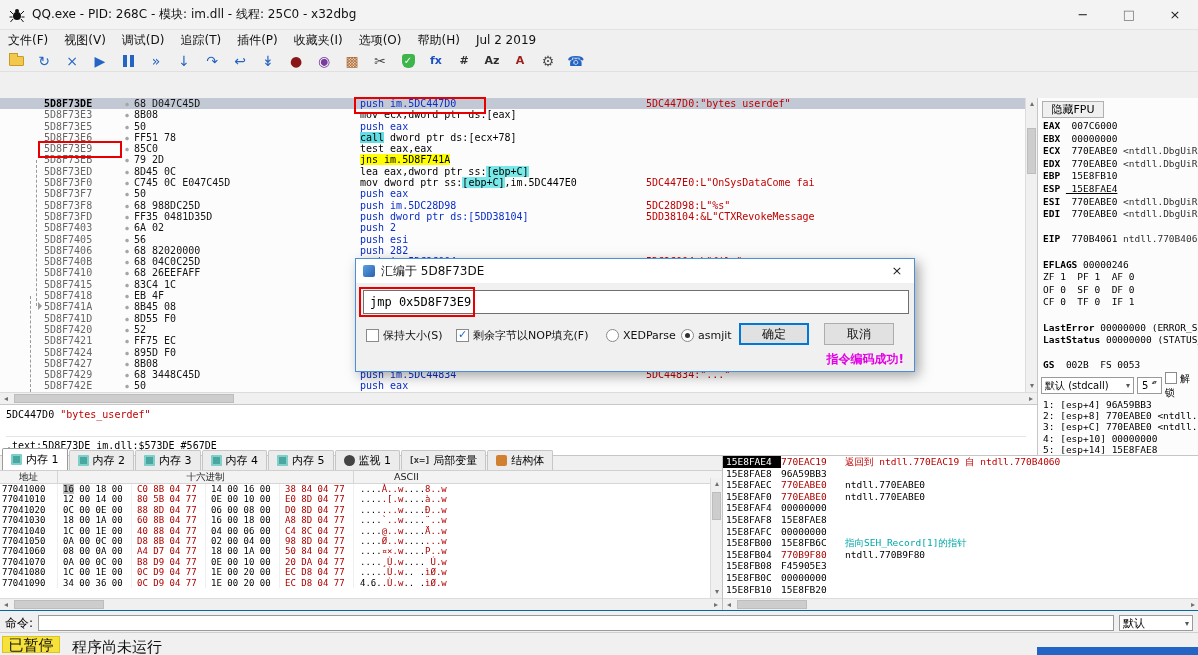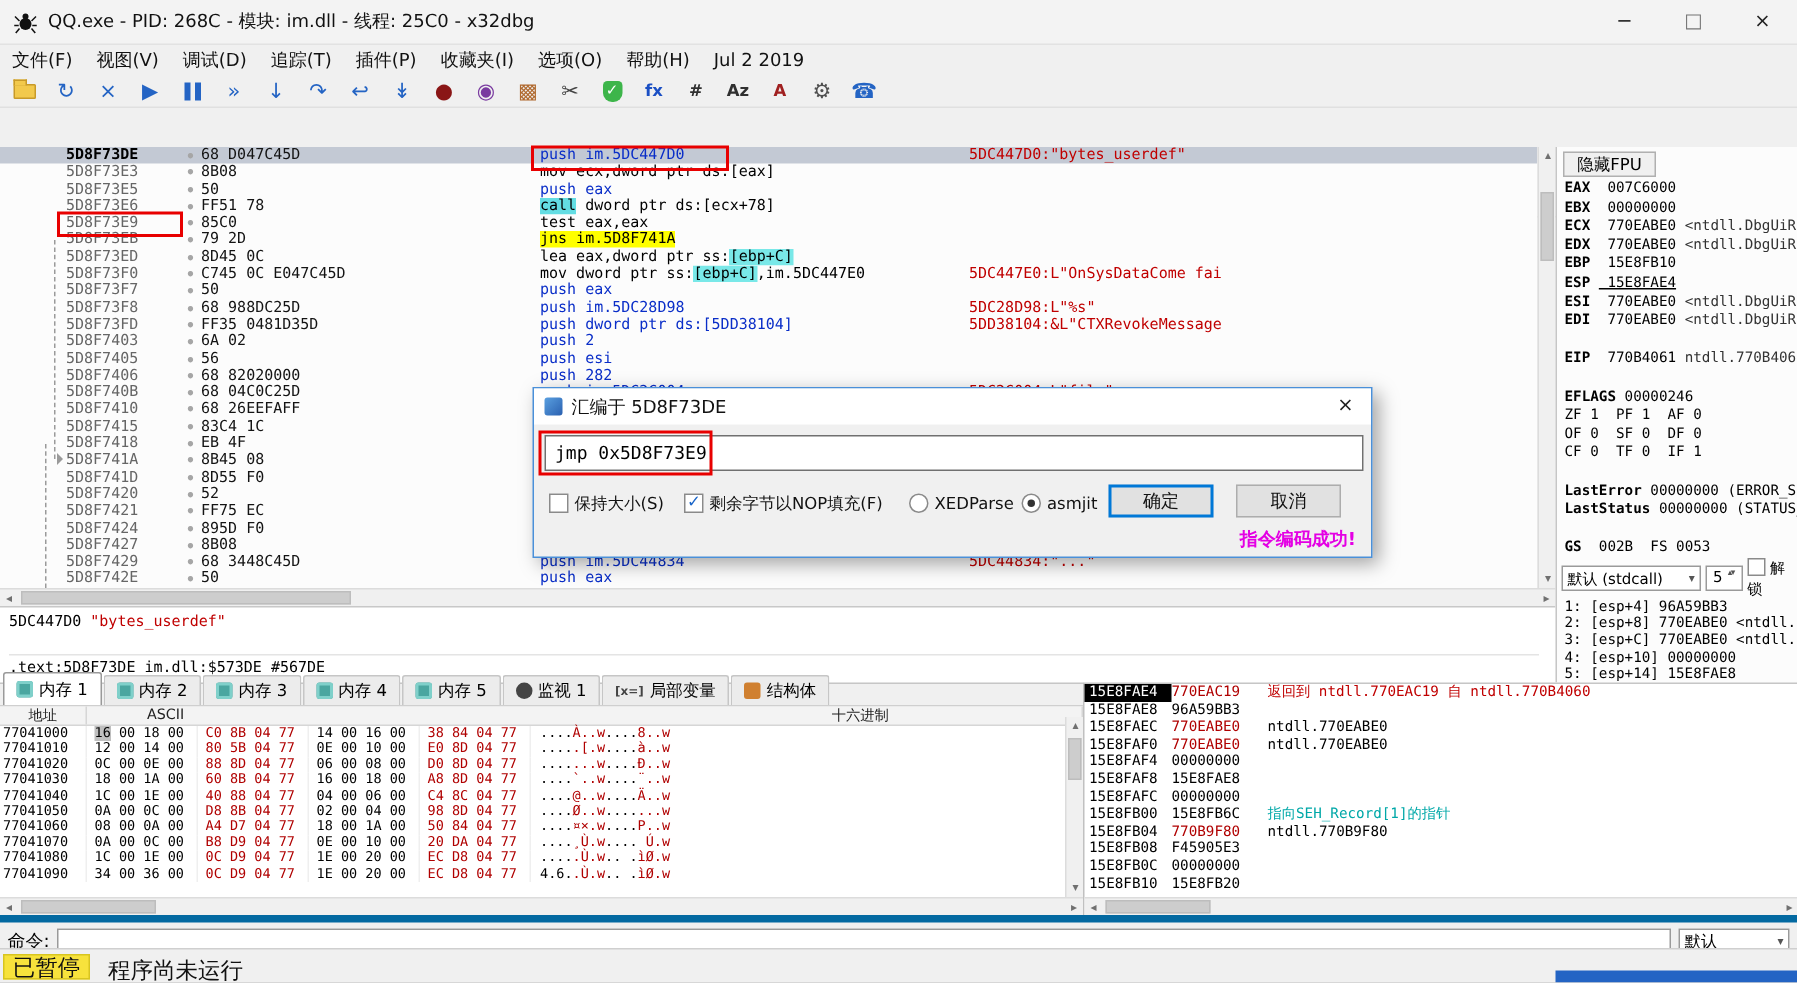--- a/index.html
+++ b/index.html
@@ -103,21 +103,21 @@
   .stackpanel{position:absolute;left:722px;top:455px;width:476px;height:155px;background:#fff;border-top:1px solid #c6c6c6;border-left:1px solid #c0c0c0;}
   .srow{display:flex;height:11.6px;line-height:11.6px;font-family:"DejaVu Sans Mono",monospace;font-size:9.5px;white-space:pre;}
   .s-addr{width:58px;flex:none;padding-left:3px;}
   .s-addr.sel{background:#000;color:#fff;}
   .s-val{width:64px;flex:none;}
   .s-val.vr{color:#b00000;}
   .s-cm{flex:1;overflow:hidden;}
   .s-cm.red{color:#c00000;} .s-cm.cyan{color:#00a8a8;}
 
   
-  .cmdbar{position:absolute;left:0;top:610px;right:0;height:22px;border-top:5px solid #0369a1;display:flex;align-items:center;gap:5px;padding:12px 5px;background:#f0f0f0;}
+  .cmdbar{position:absolute;left:0;top:610px;right:0;height:22px;border-top:1px solid #0369a1;display:flex;align-items:center;gap:5px;padding:12px 5px;background:#f0f0f0;}
   .cmdlabel{font-size:12px;}
   .cmdinput{flex:1;height:16px;border:1px solid #9a9a9a;background:#fff;font-size:11px;padding:0 3px;font-family:"DejaVu Sans Mono",monospace;}
   .cmdcombo{width:74px;font-size:11px;height:16px;}
   .statusbar{position:absolute;left:0;top:632px;right:0;height:23px;border-top:1px solid #cfcfcf;background:#f0f0f0;font-size:15px;}
   .badge{position:absolute;left:2px;top:3px;width:58px;height:17px;background:#f7e23c;border:1px solid #d8c520;text-align:center;line-height:16px;color:#111;}
   .stattext{position:absolute;left:72px;top:5px;color:#111;}
   .bluestrip{position:absolute;right:0;top:14px;width:161px;height:9px;background:#2464c4;}
 
   
   .dialog{position:absolute;left:355px;top:258px;width:560px;height:114px;background:#f0f0f0;border:1px solid #4a90d9;box-shadow:4px 4px 12px rgba(0,0,0,.35);z-index:10;}
@@ -390,22 +390,22 @@
           <span class="mico locals">[x=]</span>
           <span>局部变量</span>
         </span>
         <span class="memtab">
           <span class="mico struct"></span>
           <span>结构体</span>
         </span>
       </div>
     <div class="memhead">
       <span class="mh" style="width:58px;">地址</span>
+      <span class="mh" style="width:296px;">十六进制</span>
       <span class="mh" style="flex:1;border-right:none;text-align:left;padding-left:40px;">ASCII</span>
-      <span class="mh" style="width:296px;">十六进制</span>
     </div>
     <div class="memrows" id="memrows">
         <div class="mrow"><span class="m-addr">77041000</span><span class="m-g k"><span class="selbyte">16</span> 00 18 00</span><span class="m-g r">C0 8B 04 77</span><span class="m-g k">14 00 16 00</span><span class="m-g r">38 84 04 77</span><span class="m-ascii"><span class="k">....</span><span class="r">À..w</span><span class="k">....</span><span class="r">8..w</span></span></div>
         <div class="mrow"><span class="m-addr">77041010</span><span class="m-g k">12 00 14 00</span><span class="m-g r">80 5B 04 77</span><span class="m-g k">0E 00 10 00</span><span class="m-g r">E0 8D 04 77</span><span class="m-ascii"><span class="k">....</span><span class="r">.[.w</span><span class="k">....</span><span class="r">à..w</span></span></div>
         <div class="mrow"><span class="m-addr">77041020</span><span class="m-g k">0C 00 0E 00</span><span class="m-g r">88 8D 04 77</span><span class="m-g k">06 00 08 00</span><span class="m-g r">D0 8D 04 77</span><span class="m-ascii"><span class="k">....</span><span class="r">...w</span><span class="k">....</span><span class="r">Ð..w</span></span></div>
         <div class="mrow"><span class="m-addr">77041030</span><span class="m-g k">18 00 1A 00</span><span class="m-g r">60 8B 04 77</span><span class="m-g k">16 00 18 00</span><span class="m-g r">A8 8D 04 77</span><span class="m-ascii"><span class="k">....</span><span class="r">`..w</span><span class="k">....</span><span class="r">¨..w</span></span></div>
         <div class="mrow"><span class="m-addr">77041040</span><span class="m-g k">1C 00 1E 00</span><span class="m-g r">40 88 04 77</span><span class="m-g k">04 00 06 00</span><span class="m-g r">C4 8C 04 77</span><span class="m-ascii"><span class="k">....</span><span class="r">@..w</span><span class="k">....</span><span class="r">Ä..w</span></span></div>
         <div class="mrow"><span class="m-addr">77041050</span><span class="m-g k">0A 00 0C 00</span><span class="m-g r">D8 8B 04 77</span><span class="m-g k">02 00 04 00</span><span class="m-g r">98 8D 04 77</span><span class="m-ascii"><span class="k">....</span><span class="r">Ø..w</span><span class="k">....</span><span class="r">...w</span></span></div>
         <div class="mrow"><span class="m-addr">77041060</span><span class="m-g k">08 00 0A 00</span><span class="m-g r">A4 D7 04 77</span><span class="m-g k">18 00 1A 00</span><span class="m-g r">50 84 04 77</span><span class="m-ascii"><span class="k">....</span><span class="r">¤×.w</span><span class="k">....</span><span class="r">P..w</span></span></div>
         <div class="mrow"><span class="m-addr">77041070</span><span class="m-g k">0A 00 0C 00</span><span class="m-g r">B8 D9 04 77</span><span class="m-g k">0E 00 10 00</span><span class="m-g r">20 DA 04 77</span><span class="m-ascii"><span class="k">....</span><span class="r">¸Ù.w</span><span class="k">....</span><span class="r"> Ú.w</span></span></div>

